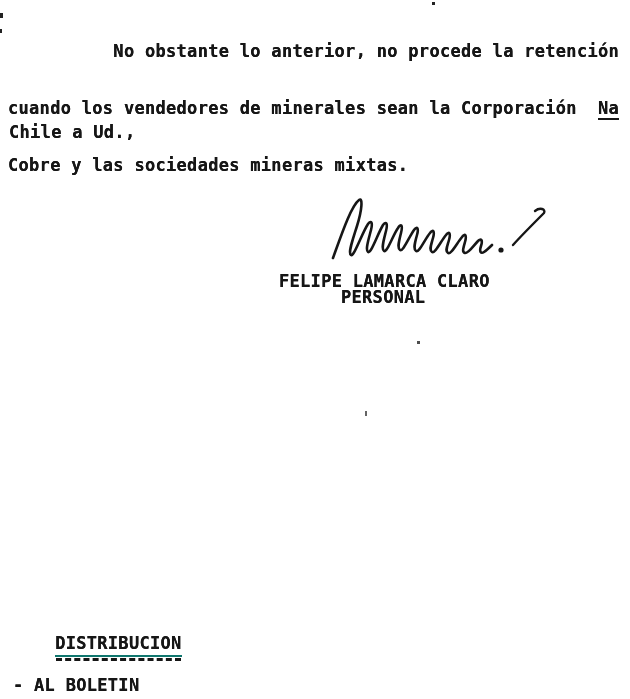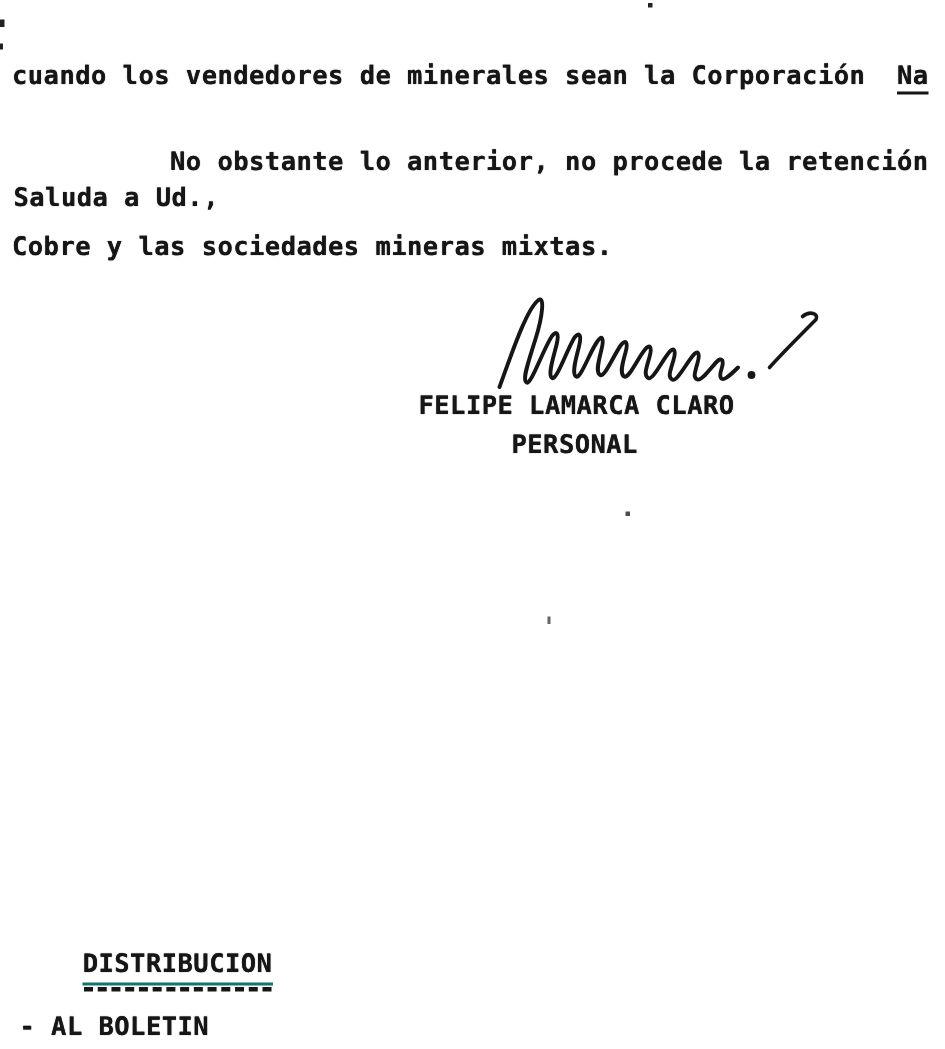--- a/index.html
+++ b/index.html
@@ -19,21 +19,21 @@
     line-height: 19px;
     letter-spacing: 0.3px;
     white-space: pre;
     text-shadow: 0 0 0.6px #161616;
   }
   .paragraph { position: absolute; left: 8px; top: 4px; }
   .hyphen-cont { border-bottom: 2px solid #161616; }
   .overbar { text-decoration: overline; text-decoration-thickness: 2px; }
   .salutation { position: absolute; left: 9px; top: 123px; }
   .signature-svg { position: absolute; left: 313px; top: 192px; }
-  .signer-name { position: absolute; left: 279px; top: 262px; }
+  .signer-name { position: absolute; left: 279px; top: 272px; }
   .signer-title { position: absolute; left: 341px; top: 288px; }
   .dist-heading { position: absolute; left: 13px; top: 615px; }
   .dist-heading .dbl-underline {
     display: inline-block;
     border-bottom: 2px solid #0f766e;
     padding-bottom: 2px;
     position: relative;
   }
   .dist-heading .dbl-underline::after {
     content: "";
@@ -49,26 +49,26 @@
   .speck.s3 { left: 432px; top: 2px;   width: 3px; height: 3px; }
   .speck.s4 { left: 417px; top: 341px; width: 3px; height: 3px; opacity: .8; }
   .speck.s5 { left: 365px; top: 411px; width: 2px; height: 5px; opacity: .7; }
 </style>
 </head>
 <body>
 
 <div class="page">
 
   <div class="paragraph type">
+    <div><span>          No obstante lo anterior, no procede la retención</span></div>
     <div><span>cuando los vendedores de minerales sean la Corporación  </span><span class="hyphen-cont">Na</span></div>
-    <div><span>          No obstante lo anterior, no procede la retención</span></div>
     <div><span>Cobre y las sociedades mineras mixtas.</span></div>
   </div>
 
-  <div class="salutation type">Saluda a Ud.,</div>
+  <div class="salutation type">Chile a Ud.,</div>
 
   <svg class="signature-svg" width="245" height="72" viewBox="0 0 245 72" aria-hidden="true">
     <path d="M20,66 C28,44 38,14 46,8 C50,5 49,18 44,34 C39,50 35,61 38,63
              C41,65 49,41 55,32 C58,28 60,30 58,38 C56,46 52,58 55,60
              C58,62 65,41 70,33 C73,29 75,31 73,39 C71,47 68,57 71,59
              C74,61 80,43 85,36 C88,31 90,33 88,41 C86,49 84,56 87,58
              C90,60 96,45 101,38 C104,34 106,36 104,43 C102,50 100,57 103,59
              C106,61 112,47 117,41 C120,37 122,39 120,46 C118,53 116,58 119,60
              C122,62 128,49 133,43 C136,39 138,41 136,48 C134,55 132,59 135,61
              C138,63 144,51 149,45 C152,41 154,43 152,50 C150,57 149,60 152,61

